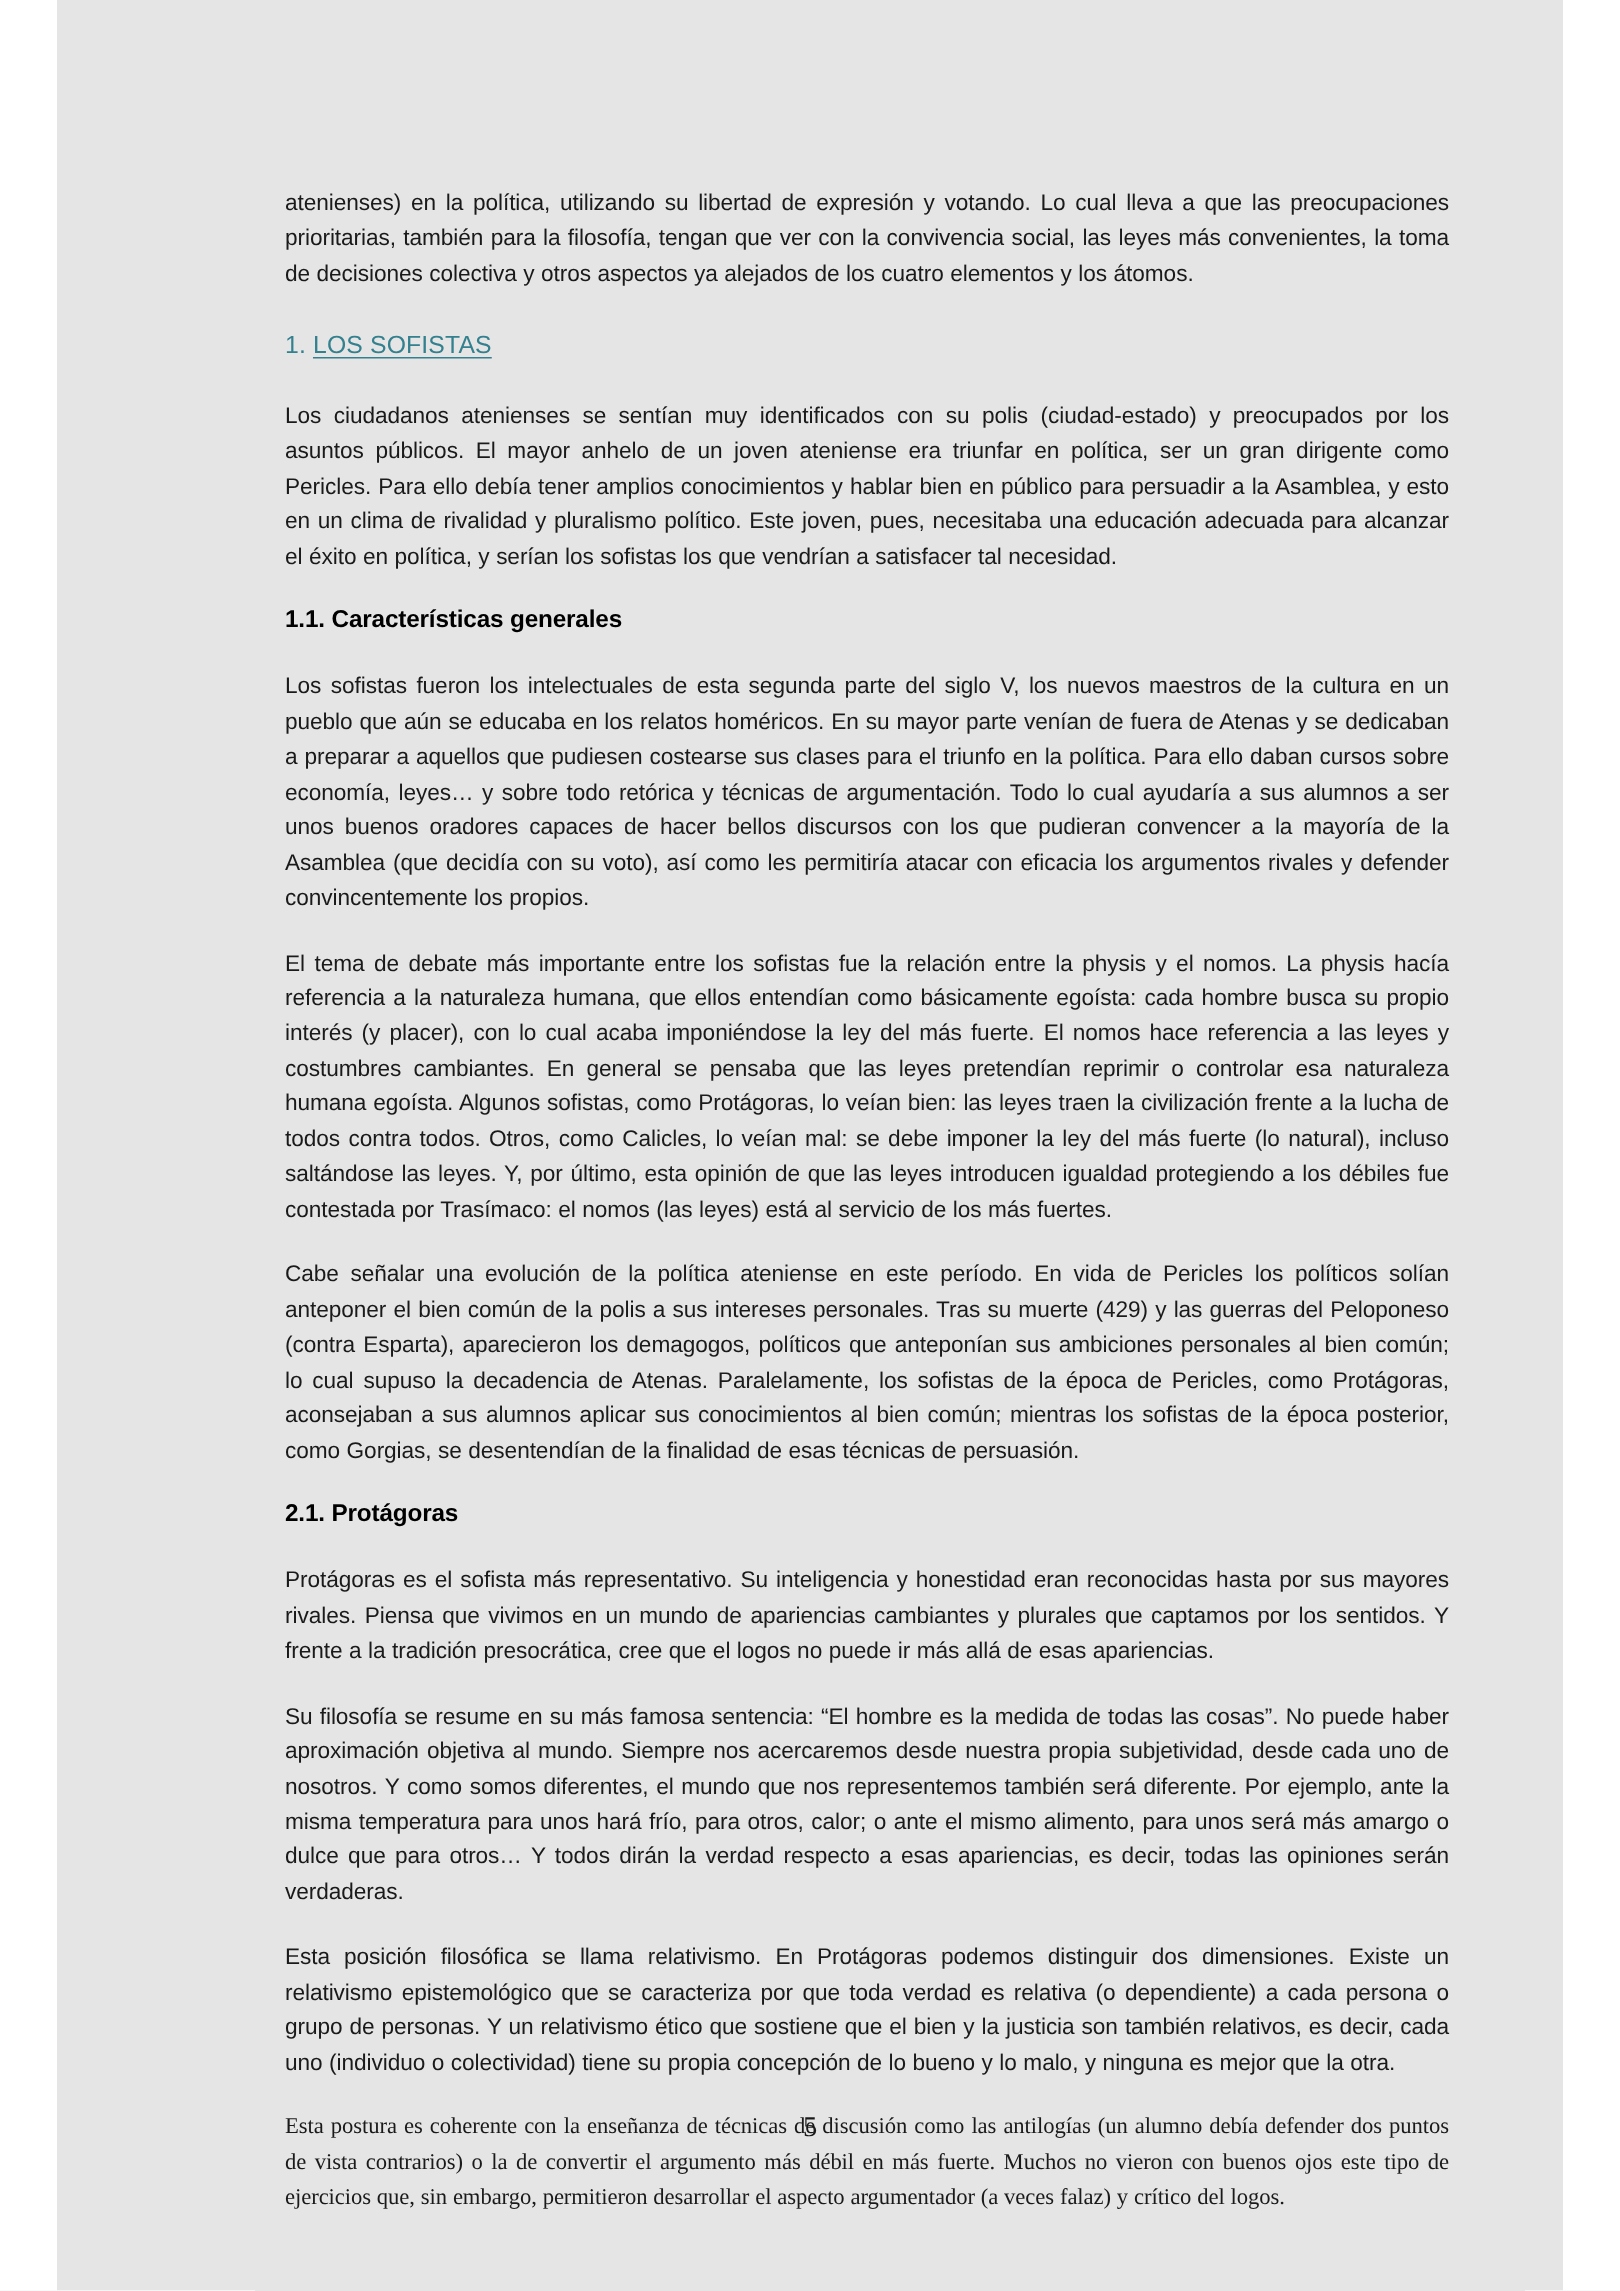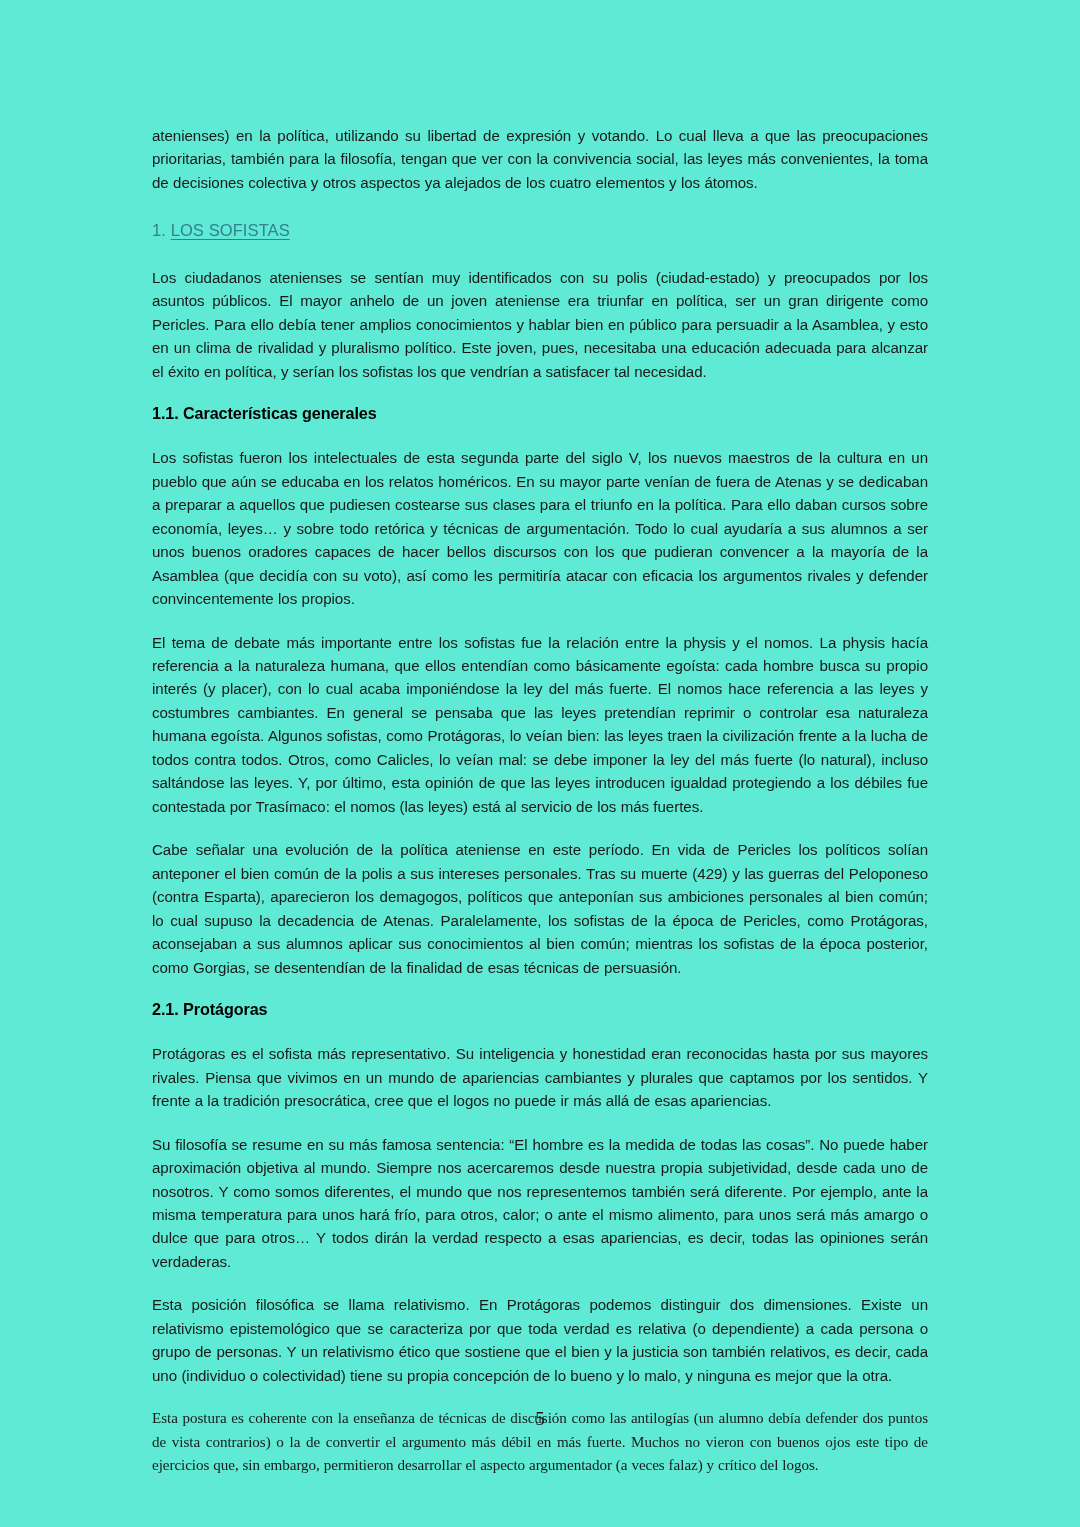--- a/index.html
+++ b/index.html
@@ -7,24 +7,24 @@
     margin: 0;
     padding: 0;
     background: #ffffff;
   }
   body {
     font-family: "Liberation Sans", sans-serif;
     color: #000000;
   }
   .page {
     position: relative;
-    width: 1080px;
+    width: 1004px;
     height: 1527px;
     margin: 0 auto;
-    background: #5eead4;
+    background: #e5e5e5;
     box-sizing: border-box;
     overflow: hidden;
   }
   .content {
     position: absolute;
     left: 152px;
     top: 124px;
     width: 776px;
   }
   p.body-text {

